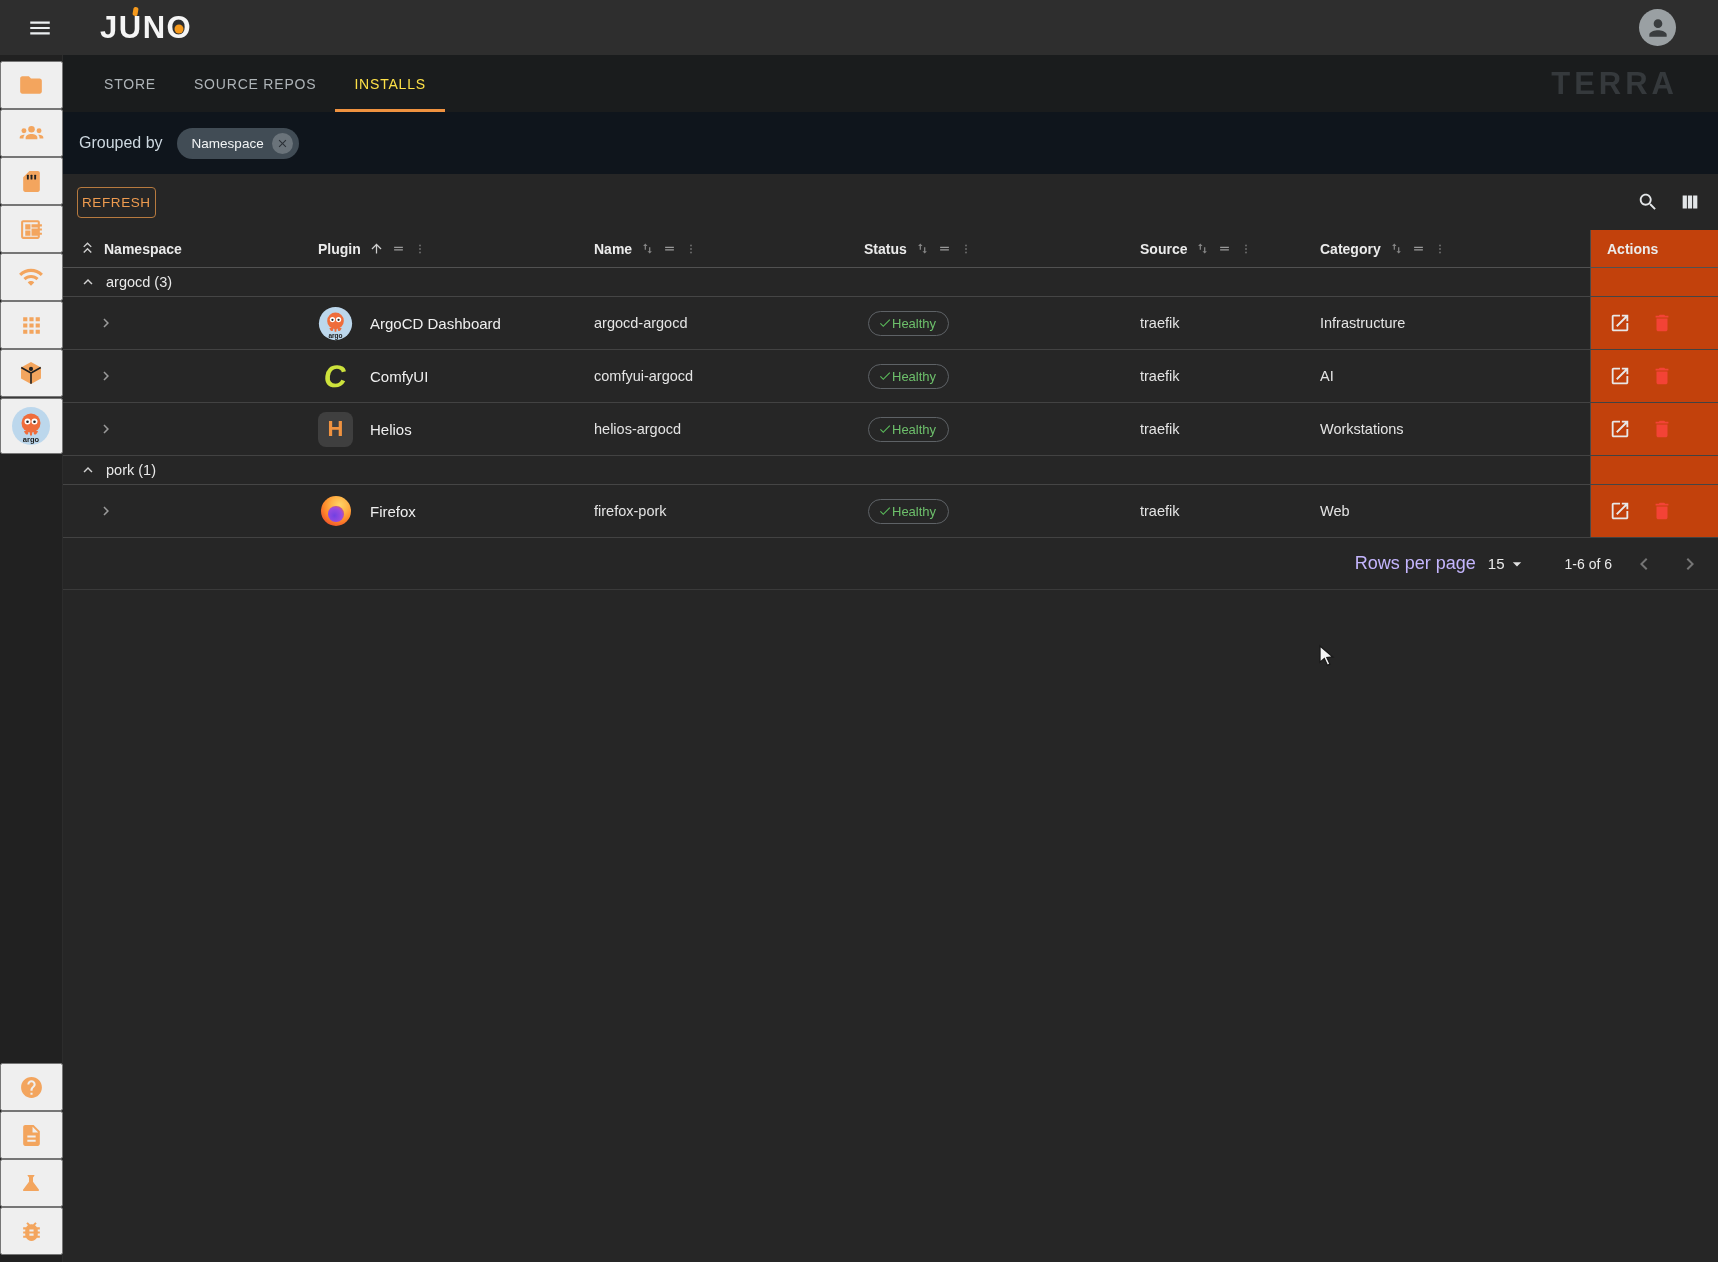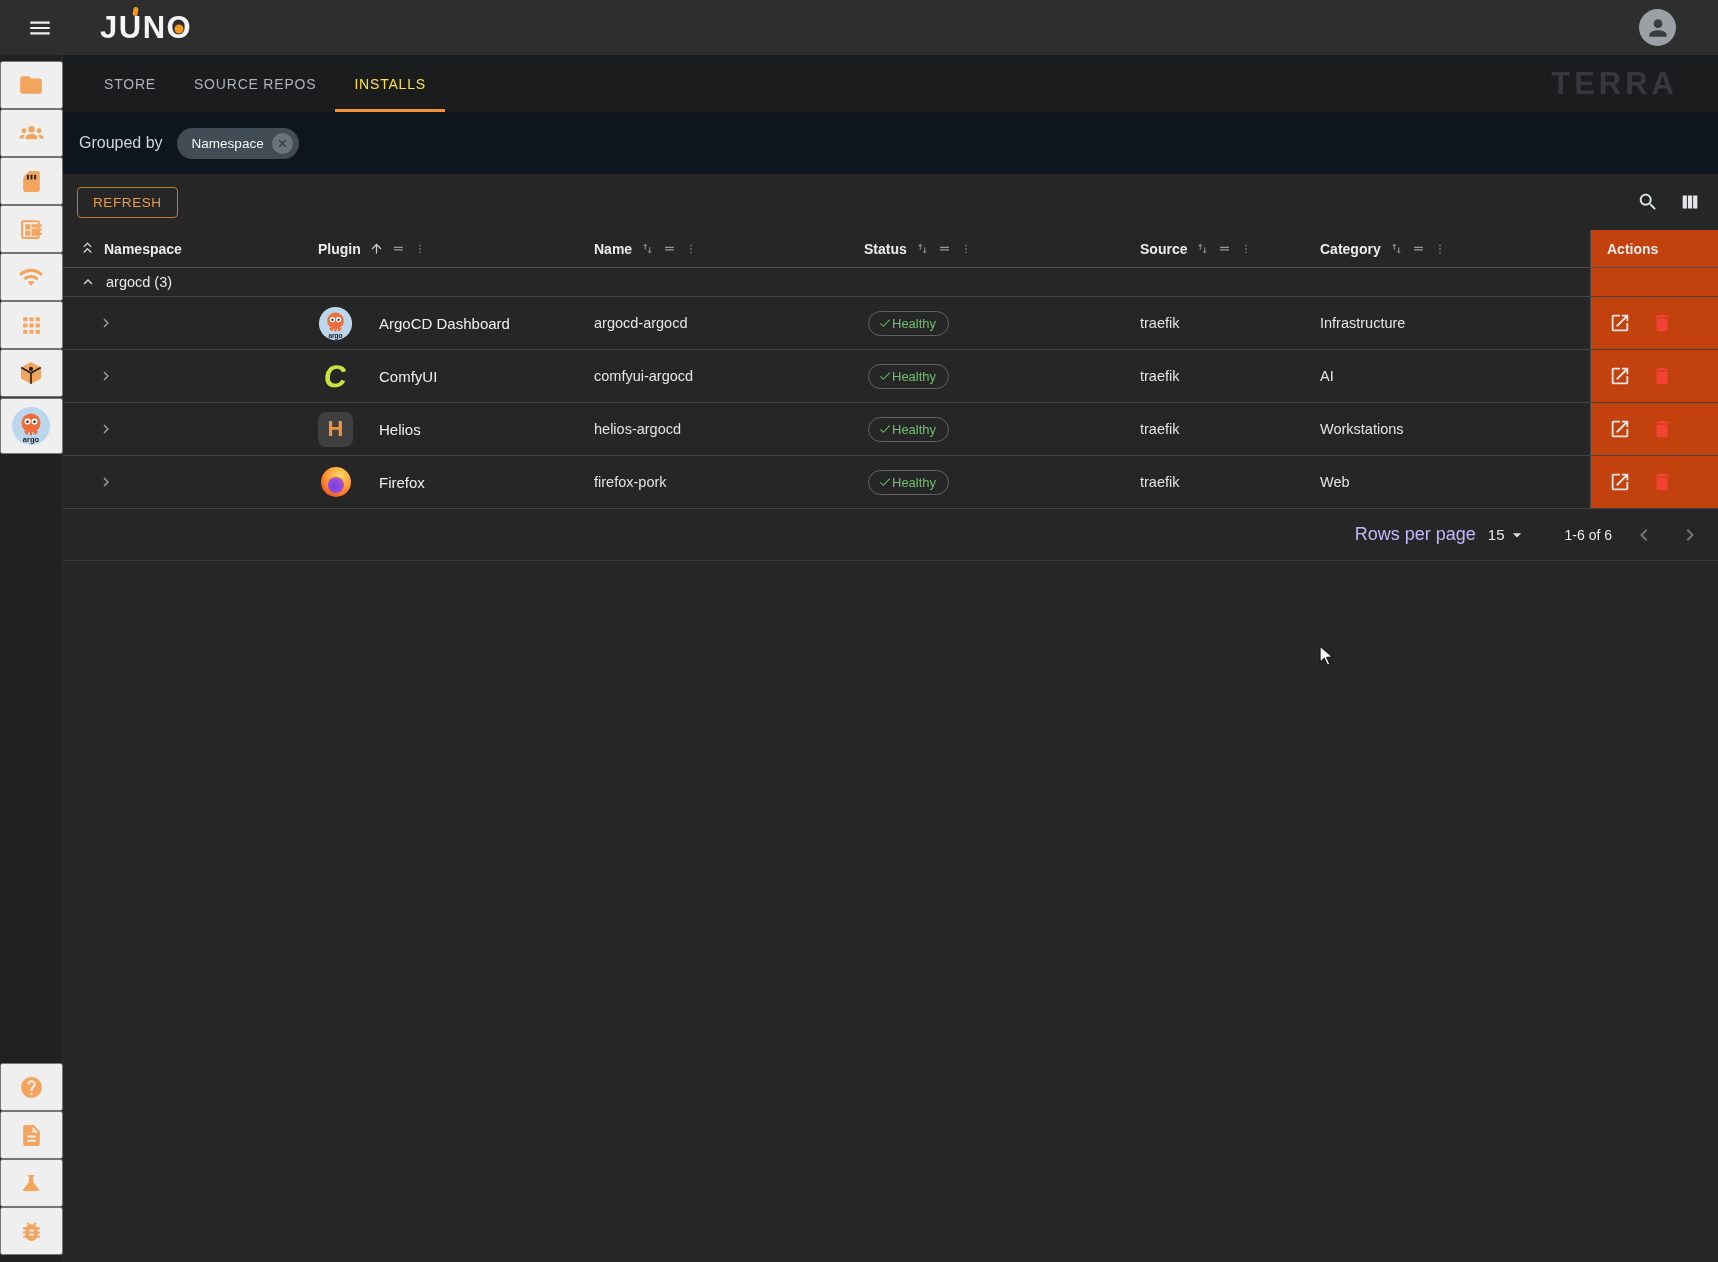--- a/index.html
+++ b/index.html
@@ -32,42 +32,42 @@
   .tab { display:flex; align-items:center; padding:0 19px; font-size:14px; letter-spacing:.8px; font-weight:500; color:#aeb4b8; border:none; background:none; cursor:pointer; border-bottom:3px solid transparent; border-top:3px solid transparent; }
   .tab.active { color:#fde047; border-bottom-color:#ef9240; }
   .watermark { position:absolute; right:40px; top:50%; transform:translateY(-50%); font-size:31px; font-weight:700; letter-spacing:4px; color:#35393c; }
 
   .groupbar { height:62px; background:#0f151c; display:flex; align-items:center; padding-left:16px; flex:none; }
   .groupbar-label { color:#cdd8e0; font-size:16px; }
   .chip { margin-left:14px; height:31px; background:#414c55; border-radius:16px; display:flex; align-items:center; gap:8px; padding:0 6px 0 15px; color:#f2f4f5; font-size:13.5px; cursor:pointer; }
   .chip-x { width:21px; height:21px; border-radius:50%; background:#6a737a; color:#2b3036; display:flex; align-items:center; justify-content:center; cursor:pointer; }
 
   .toolrow { height:56px; display:flex; align-items:center; padding:0 16px 0 14px; flex:none; }
-  .refresh-btn { border:1px solid #b5username7a3f; border:1px solid #b77a3f; background:transparent; color:#ee9b4f; font-family:inherit; font-size:13.5px; letter-spacing:.6px; padding:7px 15px; border-radius:4px; cursor:pointer; }
+  .refresh-btn { border:1px solid #b5username7a3f; border:1px solid #b77a3f; background:transparent; color:#ee9b4f; font-family:inherit; font-size:13.5px; letter-spacing:.6px; padding:7px 4px; border-radius:4px; cursor:pointer; }
   .toolrow .spacer { flex:1; }
   .tool-icon { background:none; border:none; color:#e3e6e8; width:24px; height:24px; display:flex; align-items:center; justify-content:center; cursor:pointer; }
   .tool-icon + .tool-icon { margin-left:18px; }
 
   
   .tgrid { display:grid; grid-template-columns:255px 276px 270px 276px 180px 270px 1fr; align-items:center; }
   .thead { height:38px; border-bottom:1px solid #515151; color:#ebebeb; font-weight:bold; font-size:14px; flex:none; }
   .hcell { display:flex; align-items:center; gap:8px; height:100%; }
   .hcell.first { padding-left:16px; }
   .hcell .hicons { display:flex; align-items:center; gap:7px; }
   .ic-sortasc { color:#cfcfcf; } .ic-sortboth { color:#858585; } .ic-filter { color:#9a9a9a; } .ic-dots { color:#6f6f6f; }
   .col-actions { border-left:1px solid #4a4a4a; height:100%; display:flex; align-items:center; padding-left:16px; background:#c2410c; }
 
   .grow { height:29px; border-bottom:1px solid #454545; color:#e9e9e9; font-size:14.5px; flex:none; }
   .grow .gcell { grid-column:1 / 7; display:flex; align-items:center; gap:9px; padding-left:16px; height:100%; }
   .grow .gchev { color:#d2d2d2; display:flex; cursor:pointer; }
 
   .drow { height:53px; border-bottom:1px solid #424242; color:#e4e4e4; font-size:14.5px; }
   .dcell { display:flex; align-items:center; height:100%; }
   .cell-expand { padding-left:34px; color:#9a9a9a; cursor:pointer; }
-  .cell-plugin { gap:26px; font-size:15px; color:#efefef; }
+  .cell-plugin { gap:17px; font-size:15px; color:#efefef; }
   .cell-status { padding-left:4px; }
   .pill { display:inline-flex; align-items:center; border:1px solid #5e6266; border-radius:14px; height:25px; padding:0 12px 0 9px; color:#6dbf6b; font-size:13px; }
   .pill .pcheck { display:flex; color:#58b658; }
   .abtn { background:none; border:none; display:flex; align-items:center; justify-content:center; width:26px; height:26px; cursor:pointer; }
   .abtn.open { color:#e8e8e8; }
   .abtn.del { color:#f34336; margin-left:16px; }
 
   
   .pic { width:35px; height:35px; flex:none; display:flex; align-items:center; justify-content:center; }
   .pic-comfy span { font-size:31px; font-weight:800; color:#cde23c; transform:skewX(-6deg); line-height:1; }
@@ -511,20 +511,31 @@
               <svg viewBox="0 0 24 24" width="22" height="22" fill="currentColor">
                 <path d="M19 19H5V5h7V3H5c-1.11 0-2 .9-2 2v14c0 1.1.89 2 2 2h14c1.1 0 2-.9 2-2v-7h-2v7zM14 3v2h3.59l-9.83 9.83 1.41 1.41L19 6.41V10h2V3h-7z"></path>
               </svg>
             </button>
             <button class="abtn del">
               <svg viewBox="0 0 24 24" width="22" height="22" fill="currentColor">
                 <path d="M6 19c0 1.1.9 2 2 2h8c1.1 0 2-.9 2-2V7H6v12zM19 4h-3.5l-1-1h-5l-1 1H5v2h14V4z"></path>
               </svg>
             </button>
           </div>
+        </div>
+        <div class="tgrid grow">
+          <div class="gcell">
+            <span class="gchev">
+              <svg viewBox="0 0 24 24" width="18" height="18" fill="currentColor">
+                <path d="M12 8l-6 6 1.41 1.41L12 10.83l4.59 4.58L18 14z"></path>
+              </svg>
+            </span>
+            <span>pork (1)</span>
+          </div>
+          <div class="col-actions"></div>
         </div>
         <div class="tgrid drow">
           <div class="dcell cell-expand">
             <svg viewBox="0 0 24 24" width="18" height="18" fill="currentColor">
               <path d="M10 6L8.59 7.41 13.17 12l-4.58 4.59L10 18l6-6z"></path>
             </svg>
           </div>
           <div class="dcell cell-plugin">
             <div class="pic">
               <div class="pic-ff"></div>

